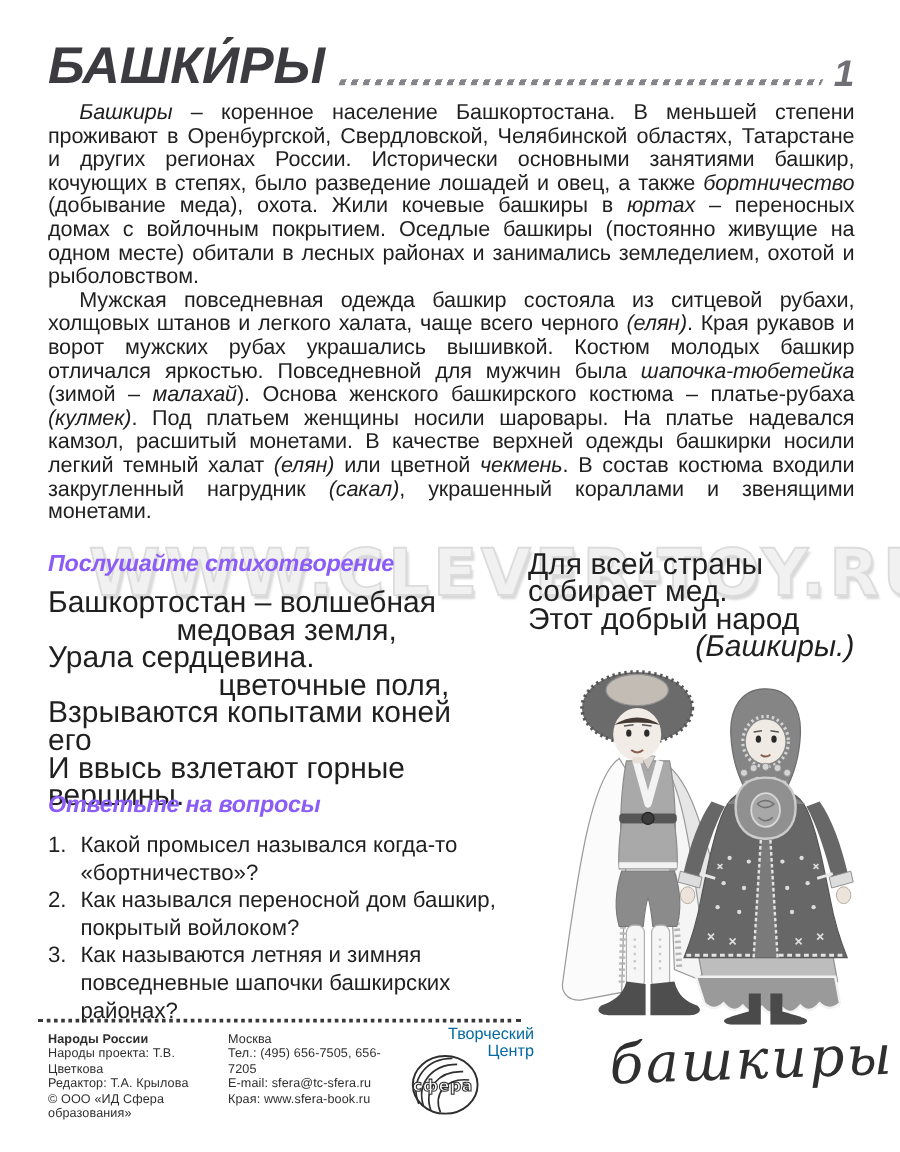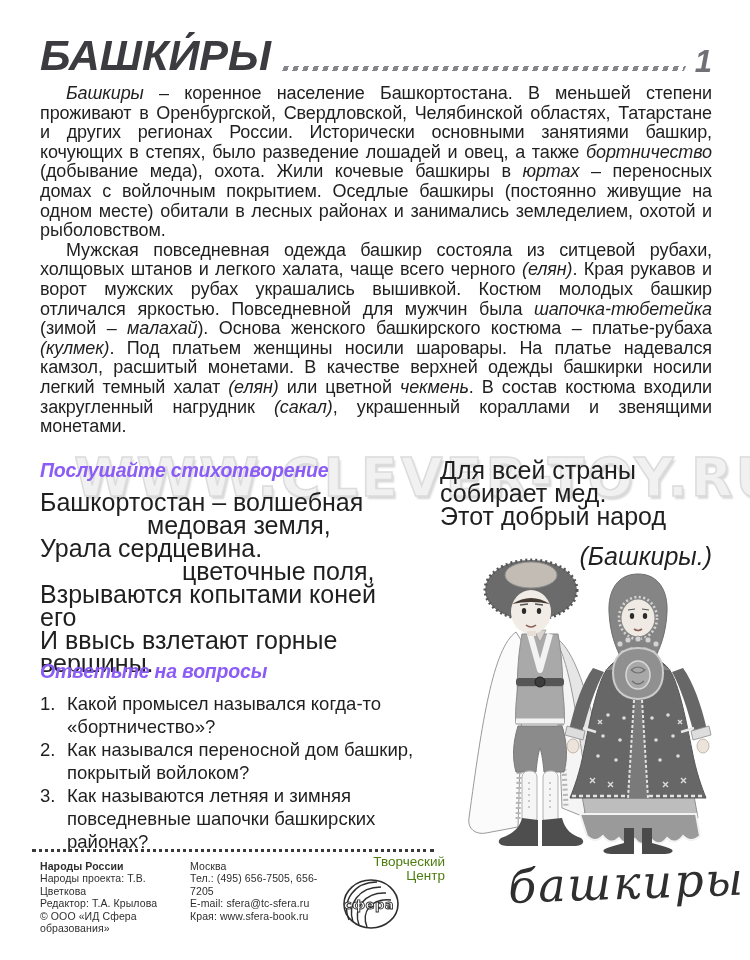--- a/index.html
+++ b/index.html
@@ -42,39 +42,39 @@
   .section-heading{
     font-size:19.5px;font-weight:bold;font-style:italic;color:#8b5cf6;
     margin:0 0 9px 0;letter-spacing:-0.2px;
   }
   .vline{font-size:25px;line-height:23px;}
   #poem-block{left:40px;top:459px;width:372px;}
   #poem-block .ind1{padding-left:107px;}
   #poem-block .ind2{padding-left:142px;}
 
   #riddle-block{left:440px;top:459px;width:272px;}
-  #riddle-answer{font-style:italic;text-align:right;margin-top:17px;}
+  #riddle-answer{font-style:italic;text-align:right;}
 
   
   #questions-block{left:40px;top:660px;width:394px;}
   .q-item{display:flex;}
   .q-num{width:27px;flex:none;font-size:18.5px;line-height:23px;}
   .q-text{flex:1;font-size:18.5px;line-height:23px;}
 
   
   #illustration{left:438px;top:550px;width:294px;height:304px;}
 
   
   #footer-rule{left:32px;top:849px;width:402px;border-top:3px dotted #3a3a3a;height:0;}
   .f-col{font-size:10.5px;line-height:12.4px;color:#2e2e2e;letter-spacing:0.1px;}
   #footer-imprint{left:40px;top:860px;width:150px;}
   #footer-contacts{left:190px;top:860px;width:145px;}
   .f-bold{font-weight:bold;}
   #footer-logo{left:333px;top:855px;width:112px;height:78px;}
-  #logo-text{position:absolute;right:0;top:0;text-align:right;font-size:13.5px;line-height:14px;color:#4d7c0f;}
+  #logo-text{position:absolute;right:0;top:0;text-align:right;font-size:13.5px;line-height:14px;color:#0369a1;}
   #logo-badge{position:absolute;left:8px;top:21px;}
 
   
   #handwriting{
     left:508px;top:856px;width:225px;
     font-family:"DejaVu Serif",serif;font-style:italic;font-size:46px;
     color:#2f2f2f;letter-spacing:2px;transform:rotate(-2deg);white-space:nowrap;
   }
   em{font-style:italic;}
 </style>

